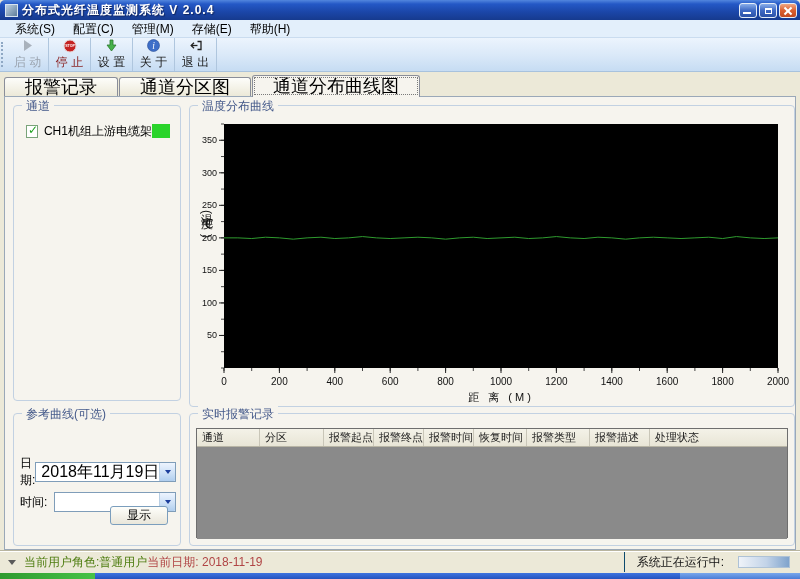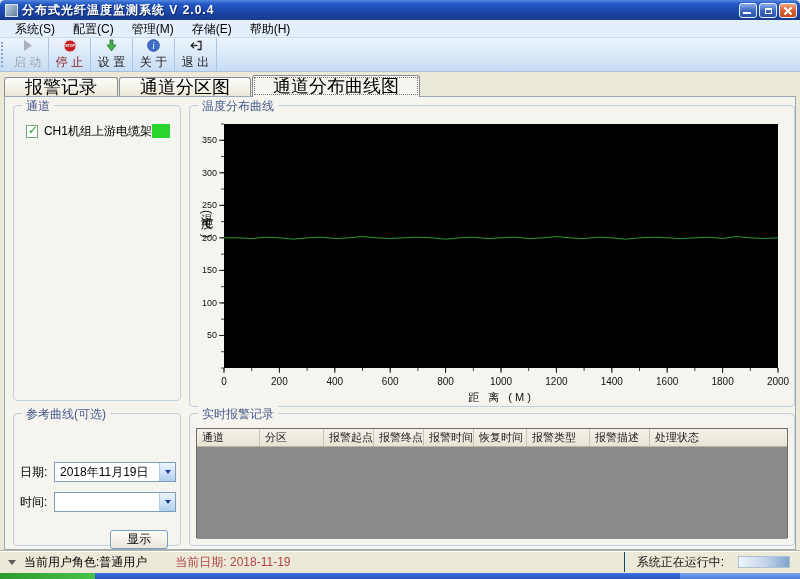--- a/index.html
+++ b/index.html
@@ -63,40 +63,40 @@
 
   .chart-group { left:184px; top:8px; width:606px; height:302px; }
   .chart-svg { position:absolute; left:2px; top:10px; }
   .ylabel { position:absolute; left:8px; top:98px; writing-mode:vertical-rl; text-orientation:mixed;
     font-size:12px; color:#111; letter-spacing:3px; }
 
   .ref-group { left:8px; top:316px; width:168px; height:133px; }
   .ref-row { position:absolute; left:6px; width:156px; height:20px; display:flex; align-items:center; }
   .ref-label { font-size:12px; color:#000; width:34px; }
   .combo { flex:1; height:20px; background:#fff; border:1px solid #7F9DB9; display:flex; align-items:center; position:relative; }
-  .combo-value { font-size:12px; color:#000; padding-left:5px; flex:1; white-space:nowrap; }
+  .combo-value { font-size:16px; color:#000; padding-left:5px; flex:1; white-space:nowrap; }
   .combo-btn { width:16px; height:18px; margin:0; background:linear-gradient(180deg,#EDF4FE 0%,#CBDFF6 60%,#AFCDEE 100%);
     border-left:1px solid #B9CFE4; border-radius:0 1px 1px 0; display:flex; align-items:center; justify-content:center; }
   .combo-arrow { width:0; height:0; border-left:3px solid transparent; border-right:3px solid transparent; border-top:4px solid #1C3E9C; }
-  .show-btn { position:absolute; left:96px; top:116px; width:58px; height:19px;
+  .show-btn { position:absolute; left:96px; top:92px; width:58px; height:19px;
     background:linear-gradient(180deg,#FEFEFA,#E9E6DA); border:1px solid #7B9EBD; border-radius:3px;
     font-size:12px; text-align:center; line-height:17px; color:#000; }
 
   .alarm-group { left:184px; top:316px; width:606px; height:133px; }
   .grid { position:absolute; left:6px; top:14px; width:592px; height:110px; border:1px solid #6E6E6E; background:#8A8A8A; }
   .grid-header { display:flex; height:18px; background:linear-gradient(180deg,#F4F2E8,#E8E5D6); border-bottom:1px solid #B8B5A5; }
   .gh-cell { font-size:11px; color:#1c1c1c; line-height:17px; padding-left:5px; border-right:1px solid #C9C6B8; white-space:nowrap; overflow:hidden; }
   .c0{width:63px}.c1{width:64px}.c2{width:50px}.c3{width:50px}.c4{width:50px}.c5{width:53px}.c6{width:63px}.c7{width:60px}.c8{flex:1;border-right:none}
   .grid-body { height:92px; background:#8A8A8A; }
 
   
   .statusbar { position:absolute; left:0; top:551px; width:800px; height:21px; background:#ECE9D8;
     border-top:1px solid #fff; box-shadow:0 -1px 0 #B9B5A0; display:flex; align-items:center; font-size:12px; }
   .status-icon { width:0; height:0; margin:0 8px 0 8px; border-left:4px solid transparent; border-right:4px solid transparent; border-top:5px solid #5a5a5a; }
-  .status-role { color:#000000; margin-right:28px; }
+  .status-role { color:#4d7c0f; }
   .status-date { color:#B04545; }
   .status-right { margin-left:auto; display:flex; align-items:center; height:100%; border-left:1px solid #0c4a6e; padding-left:12px; }
   .status-running { color:#111; margin-right:14px; }
   .progress { width:52px; height:12px; margin-right:10px; border:1px solid #AEC2D6;
     background:linear-gradient(90deg,#EFF3F9 0%,#C2D3E8 55%,#7FA3CC 100%); }
 
   
   .taskbar { position:absolute; left:0; top:573px; width:800px; height:6px; background:#2A5FD0; display:flex; }
   .tb-start { width:95px; height:6px; background:linear-gradient(90deg,#2E9A2E,#47C247); }
   .tb-mid { flex:1; background:linear-gradient(180deg,#3E74E0,#2553BE); }

